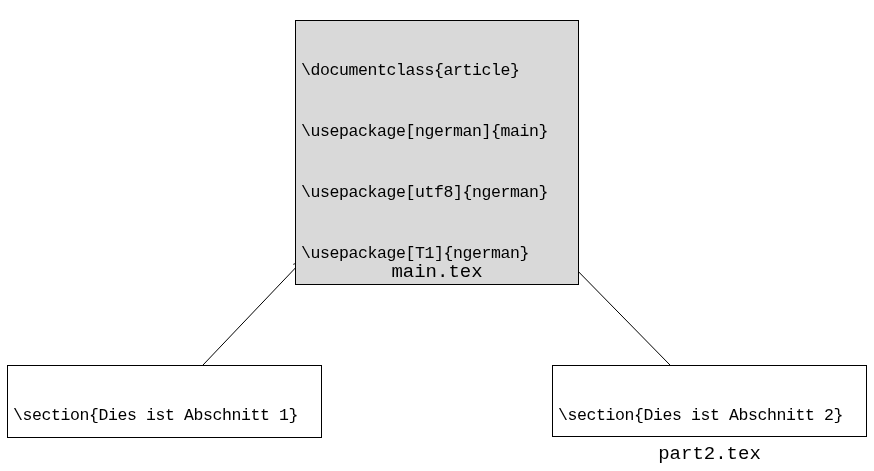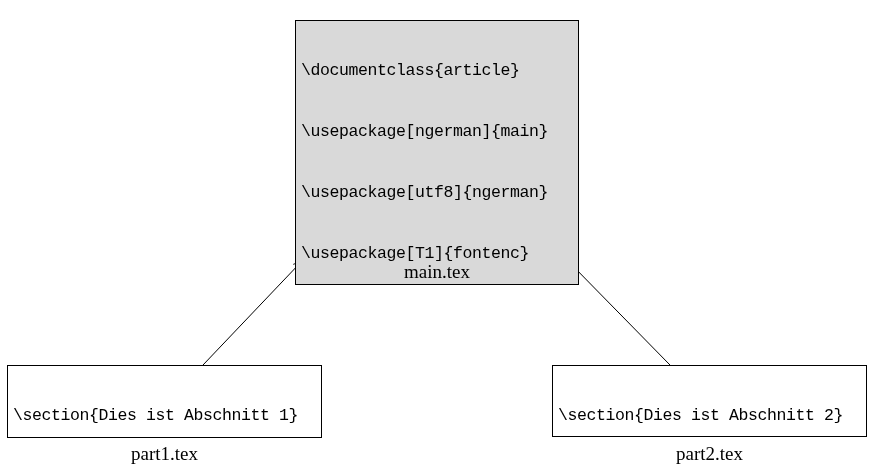--- a/index.html
+++ b/index.html
@@ -47,21 +47,21 @@
   .box-part1 {
     left: 7px; top: 365px;
     width: 315px; height: 73px;
   }
   .box-part2 {
     left: 552px; top: 365px;
     width: 315px; height: 72px;
   }
   .file-label {
     position: absolute;
-    font-family: Liberation Serif, serif;
+    font-family: Liberation Mono, monospace;
     font-size: 19px;
     color: var(--text);
     text-align: center;
   }
   .label-main  { left: 295px; top: 261px; width: 284px; }
   .label-part1 { left: 7px;   top: 443px; width: 315px; }
   .label-part2 { left: 552px; top: 443px; width: 315px; }
   svg line { stroke: var(--arrow); stroke-width: 1; }
   svg .arrowhead { stroke: var(--arrow); fill: none; stroke-width: 1; }
 </style>
@@ -77,37 +77,36 @@
       </marker>
     </defs>
     <line x1="203" y1="365" x2="302" y2="261" marker-end="url(#arrow)"></line>
     <line x1="670" y1="365" x2="568" y2="261" marker-end="url(#arrow)"></line>
   </svg>
 
   <div class="code-box box-main">
     <div class="code-line">\documentclass{article}</div>
     <div class="code-line">\usepackage[ngerman]{main}</div>
     <div class="code-line">\usepackage[utf8]{ngerman}</div>
-    <div class="code-line">\usepackage[T1]{fontenc}</div>
+    <div class="code-line">\usepackage[T1]{ngerman}</div>
     
     
     
     
     
     
     
   </div>
   <div class="file-label label-main">main.tex</div>
 
   <div class="code-box box-part1">
     <div class="code-line">\section{Dies ist Abschnitt 1}</div>
     
     
   </div>
-  <div class="file-label label-part1">part1.tex</div>
 
   <div class="code-box box-part2">
     <div class="code-line">\section{Dies ist Abschnitt 2}</div>
     
     
   </div>
   <div class="file-label label-part2">part2.tex</div>
 
 </div>
 

